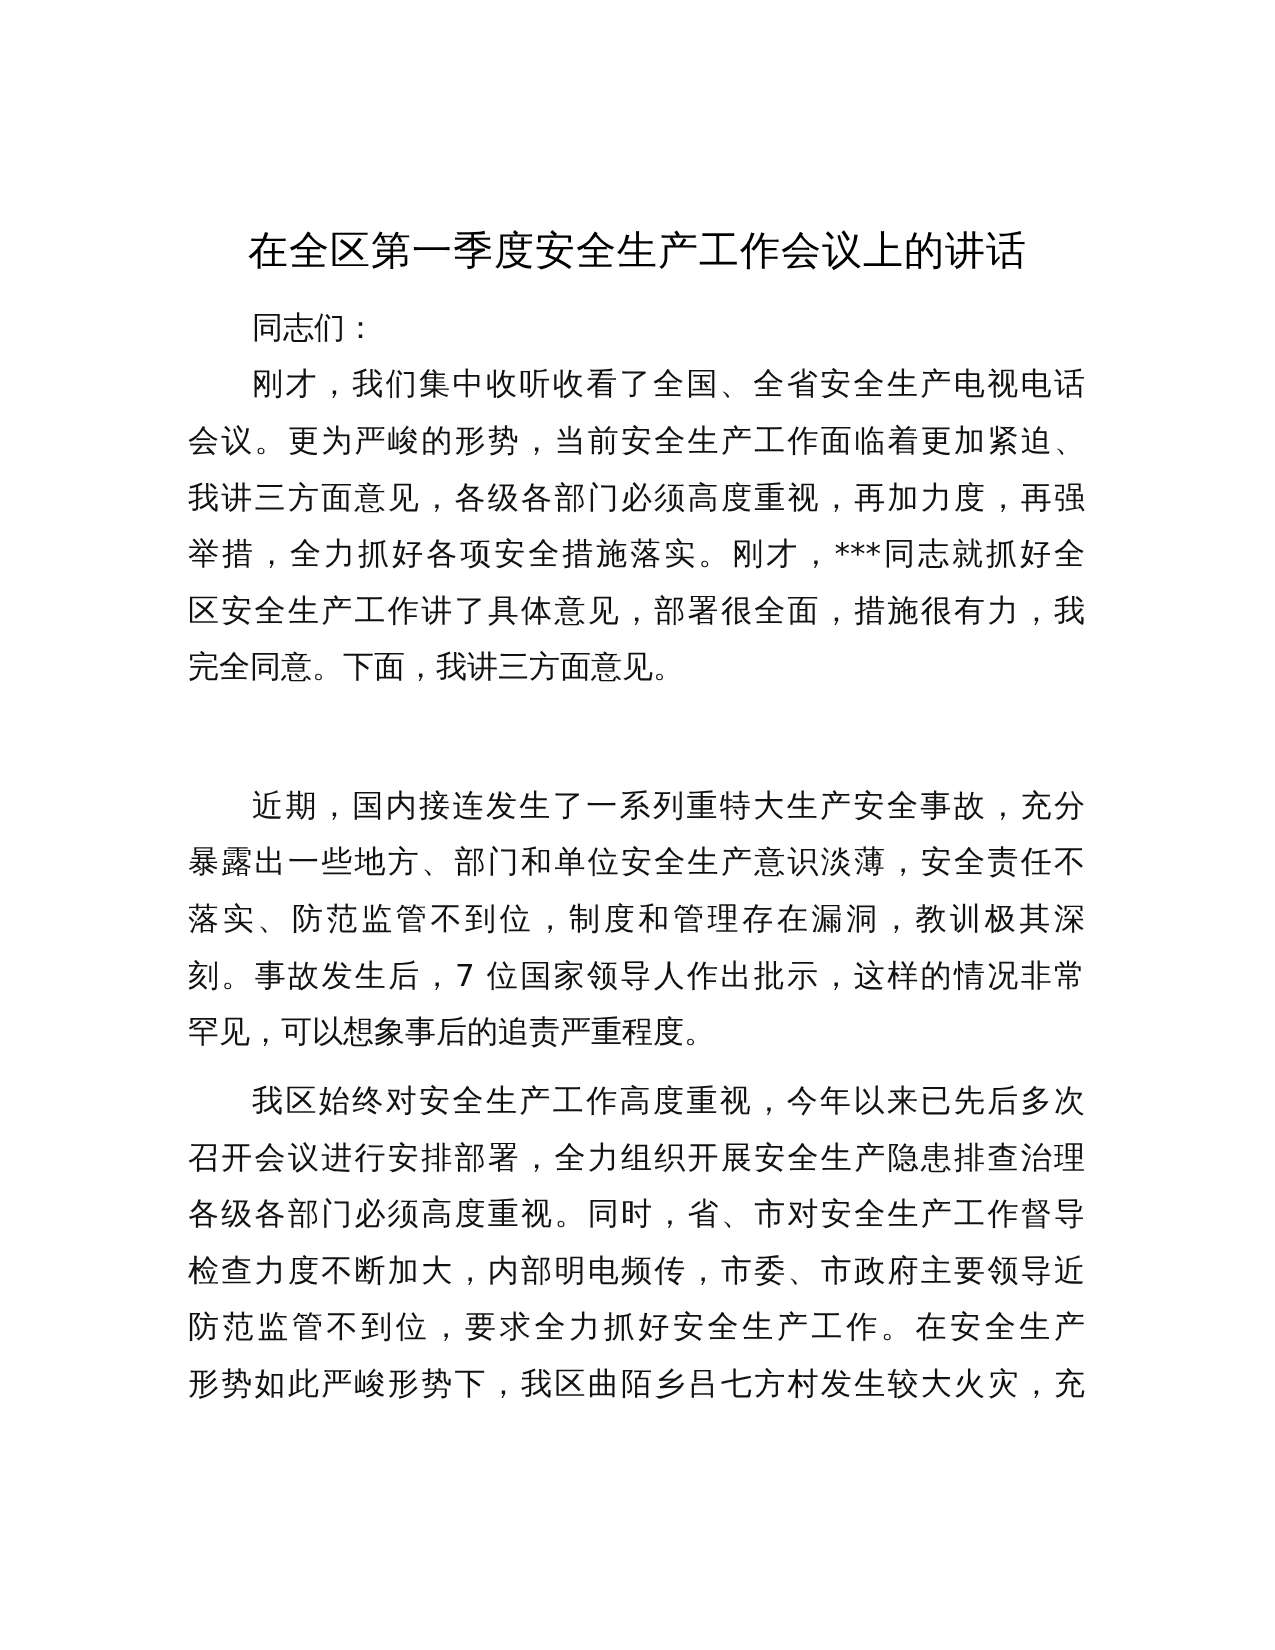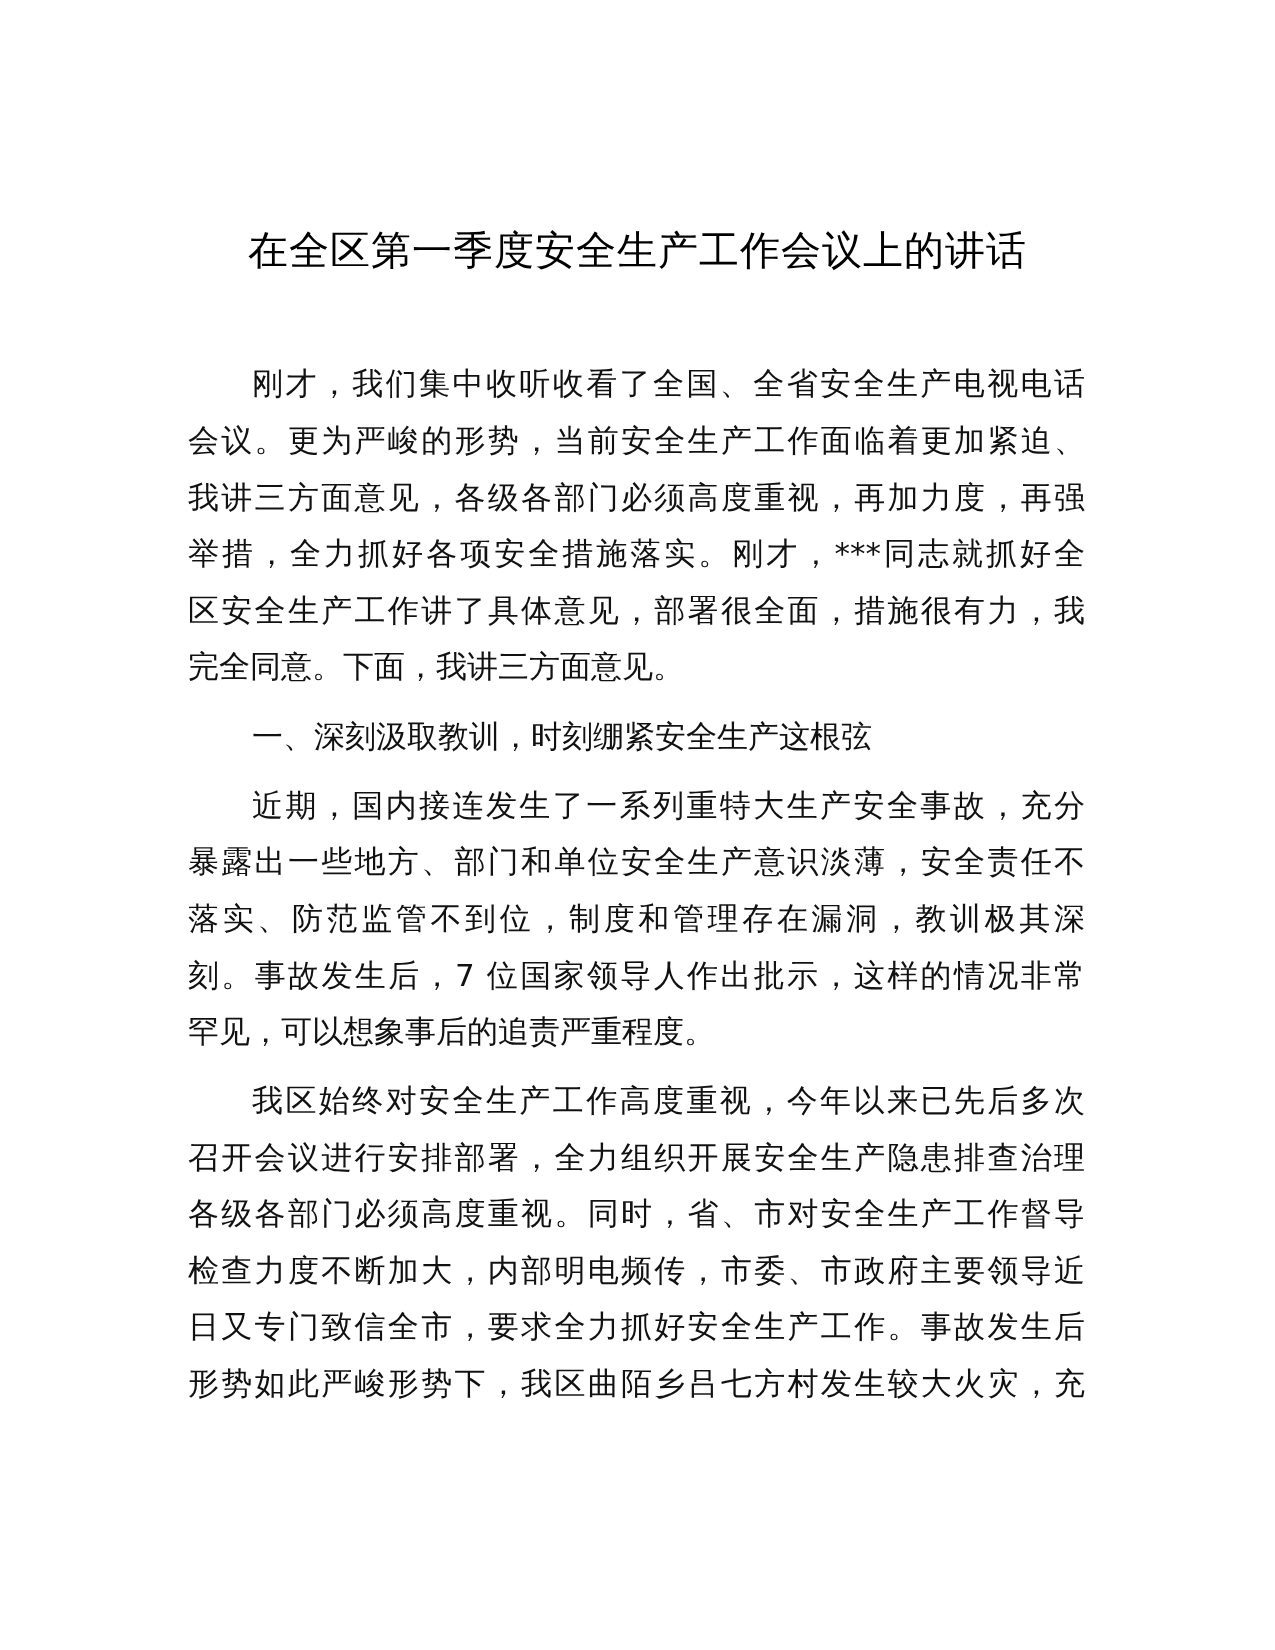--- a/index.html
+++ b/index.html
@@ -13,42 +13,42 @@
   .line.last { text-align-last: left; }
   .line.indent { left: 252px; width: 833px; }
 </style>
 </head>
 <body>
 
 <div class="page">
 
   <div class="title">在全区第一季度安全生产工作会议上的讲话</div>
 
+  <div class="line indent last" style="top:307px">同志们：</div>
 
   <div>
     <div class="line indent" style="top:363px">刚才，我们集中收听收看了全国、全省安全生产电视电话</div>
     <div class="line" style="top:420px">会议。更为严峻的形势，当前安全生产工作面临着更加紧迫、</div>
     <div class="line" style="top:477px">我讲三方面意见，各级各部门必须高度重视，再加力度，再强</div>
     <div class="line" style="top:533px">举措，全力抓好各项安全措施落实。刚才，***同志就抓好全</div>
     <div class="line" style="top:590px">区安全生产工作讲了具体意见，部署很全面，措施很有力，我</div>
     <div class="line last" style="top:646px">完全同意。下面，我讲三方面意见。</div>
   </div>
 
-  <div class="line indent last" style="top:716px">一、深刻汲取教训，时刻绷紧安全生产这根弦</div>
 
   <div>
     <div class="line indent" style="top:785px">近期，国内接连发生了一系列重特大生产安全事故，充分</div>
     <div class="line" style="top:841px">暴露出一些地方、部门和单位安全生产意识淡薄，安全责任不</div>
     <div class="line" style="top:898px">落实、防范监管不到位，制度和管理存在漏洞，教训极其深</div>
     <div class="line" style="top:955px">刻。事故发生后，7 位国家领导人作出批示，这样的情况非常</div>
     <div class="line last" style="top:1011px">罕见，可以想象事后的追责严重程度。</div>
   </div>
 
   <div>
     <div class="line indent" style="top:1080px">我区始终对安全生产工作高度重视，今年以来已先后多次</div>
     <div class="line" style="top:1137px">召开会议进行安排部署，全力组织开展安全生产隐患排查治理</div>
     <div class="line" style="top:1193px">各级各部门必须高度重视。同时，省、市对安全生产工作督导</div>
     <div class="line" style="top:1250px">检查力度不断加大，内部明电频传，市委、市政府主要领导近</div>
-    <div class="line" style="top:1306px">日又专门致信全市，要求全力抓好安全生产工作。事故发生后</div>
+    <div class="line" style="top:1306px">防范监管不到位，要求全力抓好安全生产工作。在安全生产</div>
     <div class="line" style="top:1363px">形势如此严峻形势下，我区曲陌乡吕七方村发生较大火灾，充</div>
   </div>
 
 </div>
 
 </body></html>

